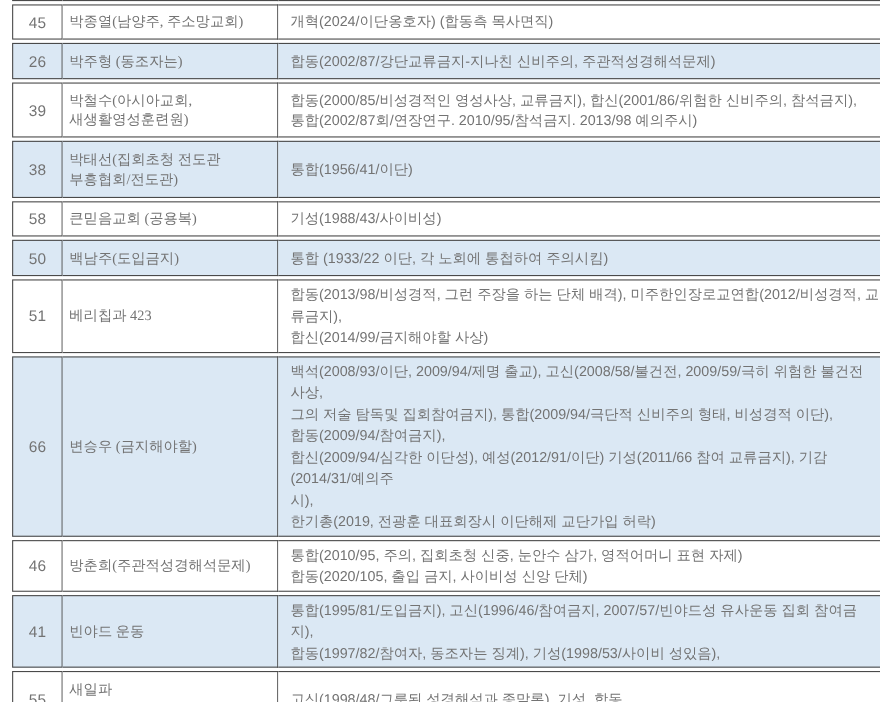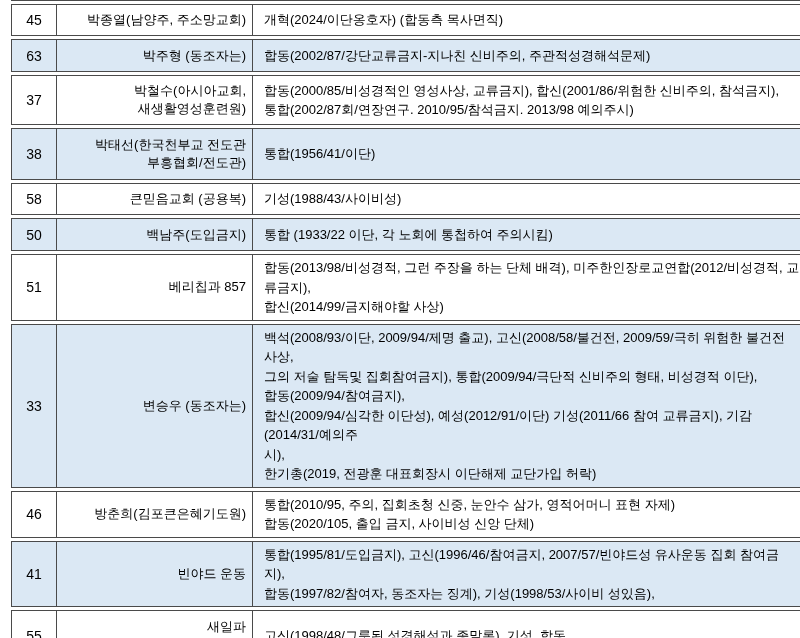--- a/index.html
+++ b/index.html
@@ -20,36 +20,37 @@
   table.heresy-table {
     border-collapse: separate;
     border-spacing: 0 3px;
     table-layout: fixed;
     width: 800px;
   }
   td {
     box-sizing: border-box;
     border: 1.5px solid #4a4a4a;
     vertical-align: middle;
-    color: #000000;
+    color: #737373;
     white-space: pre-line;
     overflow: hidden;
     background: #ffffff;
   }
   td + td { border-left: none; }
   tr.shaded td { background: #dbe8f4; }
   td.col-no {
     text-align: center;
     font-size: 14px;
   }
   td.col-name {
-    text-align: right;
+    text-align: left;
     font-size: 13px;
     line-height: 18px;
     padding: 2px 6px;
+    font-family: Liberation Serif, serif;
   }
   td.col-desc {
     text-align: left;
     font-size: 13px;
     line-height: 19.5px;
     padding: 3px 10px 3px 11px;
   }
 </style>
 </head>
 <body>
@@ -66,66 +67,66 @@
         <td class="col-no"></td>
         <td class="col-name"></td>
         <td class="col-desc"></td>
       </tr>
       <tr class="plain" style="height:32px">
         <td class="col-no">45</td>
         <td class="col-name">박종열(남양주, 주소망교회)</td>
         <td class="col-desc">개혁(2024/이단옹호자) (합동측 목사면직)</td>
       </tr>
       <tr class="shaded" style="height:33px">
-        <td class="col-no">63</td>
+        <td class="col-no">26</td>
         <td class="col-name">박주형 (동조자는)</td>
         <td class="col-desc">합동(2002/87/강단교류금지-지나친 신비주의, 주관적성경해석문제)</td>
       </tr>
       <tr class="plain" style="height:50px">
-        <td class="col-no">37</td>
+        <td class="col-no">39</td>
         <td class="col-name">박철수(아시아교회,
 새생활영성훈련원)</td>
         <td class="col-desc">합동(2000/85/비성경적인 영성사상, 교류금지), 합신(2001/86/위험한 신비주의, 참석금지),
 통합(2002/87회/연장연구. 2010/95/참석금지. 2013/98 예의주시)</td>
       </tr>
       <tr class="shaded" style="height:52px">
         <td class="col-no">38</td>
-        <td class="col-name">박태선(한국천부교 전도관
+        <td class="col-name">박태선(집회초청 전도관
 부흥협회/전도관)</td>
         <td class="col-desc">통합(1956/41/이단)</td>
       </tr>
       <tr class="plain" style="height:32px">
         <td class="col-no">58</td>
         <td class="col-name">큰믿음교회 (공용복)</td>
         <td class="col-desc">기성(1988/43/사이비성)</td>
       </tr>
       <tr class="shaded" style="height:33px">
         <td class="col-no">50</td>
         <td class="col-name">백남주(도입금지)</td>
         <td class="col-desc">통합 (1933/22 이단, 각 노회에 통첩하여 주의시킴)</td>
       </tr>
       <tr class="plain" style="height:54px">
         <td class="col-no">51</td>
-        <td class="col-name">베리칩과 857</td>
+        <td class="col-name">베리칩과 423</td>
         <td class="col-desc">합동(2013/98/비성경적, 그런 주장을 하는 단체 배격), 미주한인장로교연합(2012/비성경적, 교류금지),
 합신(2014/99/금지해야할 사상)</td>
       </tr>
       <tr class="shaded" style="height:122px">
-        <td class="col-no">33</td>
-        <td class="col-name">변승우 (동조자는)</td>
+        <td class="col-no">66</td>
+        <td class="col-name">변승우 (금지해야할)</td>
         <td class="col-desc">백석(2008/93/이단, 2009/94/제명 출교), 고신(2008/58/불건전, 2009/59/극히 위험한 불건전 사상,
 그의 저술 탐독및 집회참여금지), 통합(2009/94/극단적 신비주의 형태, 비성경적 이단),
 합동(2009/94/참여금지),
 합신(2009/94/심각한 이단성), 예성(2012/91/이단) 기성(2011/66 참여 교류금지), 기감(2014/31/예의주
 시),
 한기총(2019, 전광훈 대표회장시 이단해제 교단가입 허락)</td>
       </tr>
       <tr class="plain" style="height:46px">
         <td class="col-no">46</td>
-        <td class="col-name">방춘희(김포큰은혜기도원)</td>
+        <td class="col-name">방춘희(주관적성경해석문제)</td>
         <td class="col-desc">통합(2010/95, 주의, 집회초청 신중, 눈안수 삼가, 영적어머니 표현 자제)
 합동(2020/105, 출입 금지, 사이비성 신앙 단체)</td>
       </tr>
       <tr class="shaded" style="height:52px">
         <td class="col-no">41</td>
         <td class="col-name">빈야드 운동</td>
         <td class="col-desc">통합(1995/81/도입금지), 고신(1996/46/참여금지, 2007/57/빈야드성 유사운동 집회 참여금지),
 합동(1997/82/참여자, 동조자는 징계), 기성(1998/53/사이비 성있음),</td>
       </tr>
       <tr class="plain" style="height:52px">

